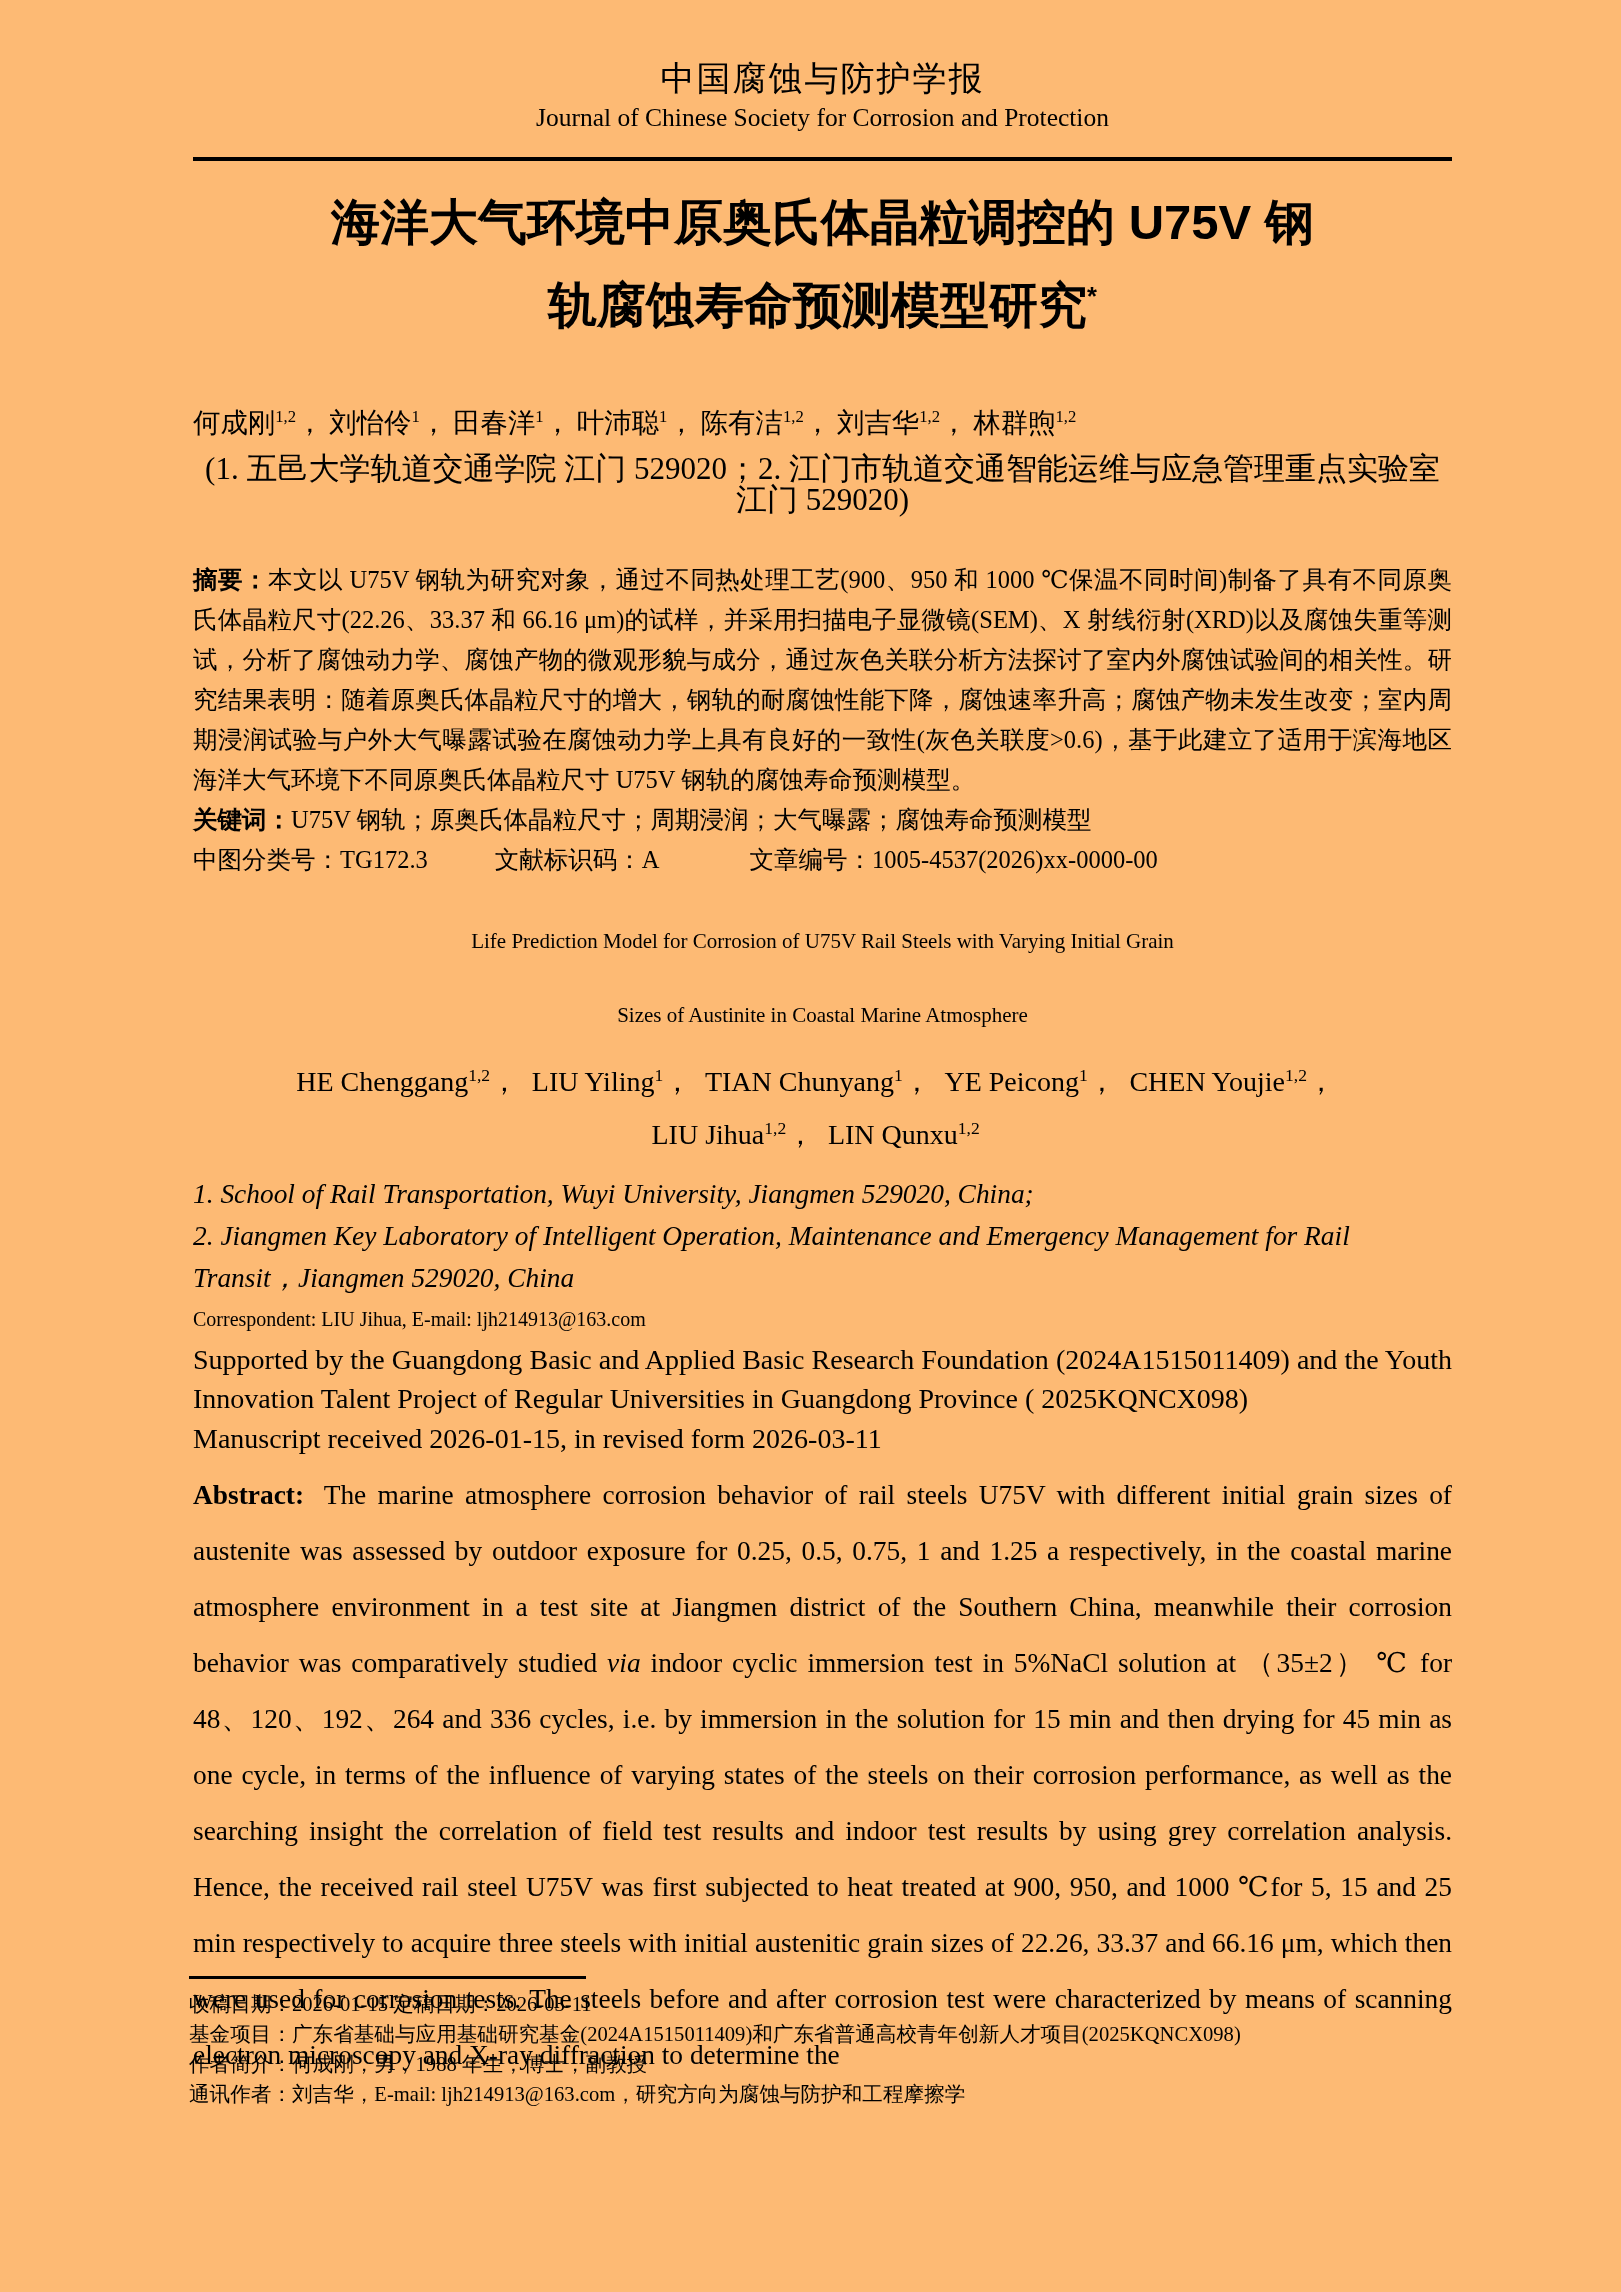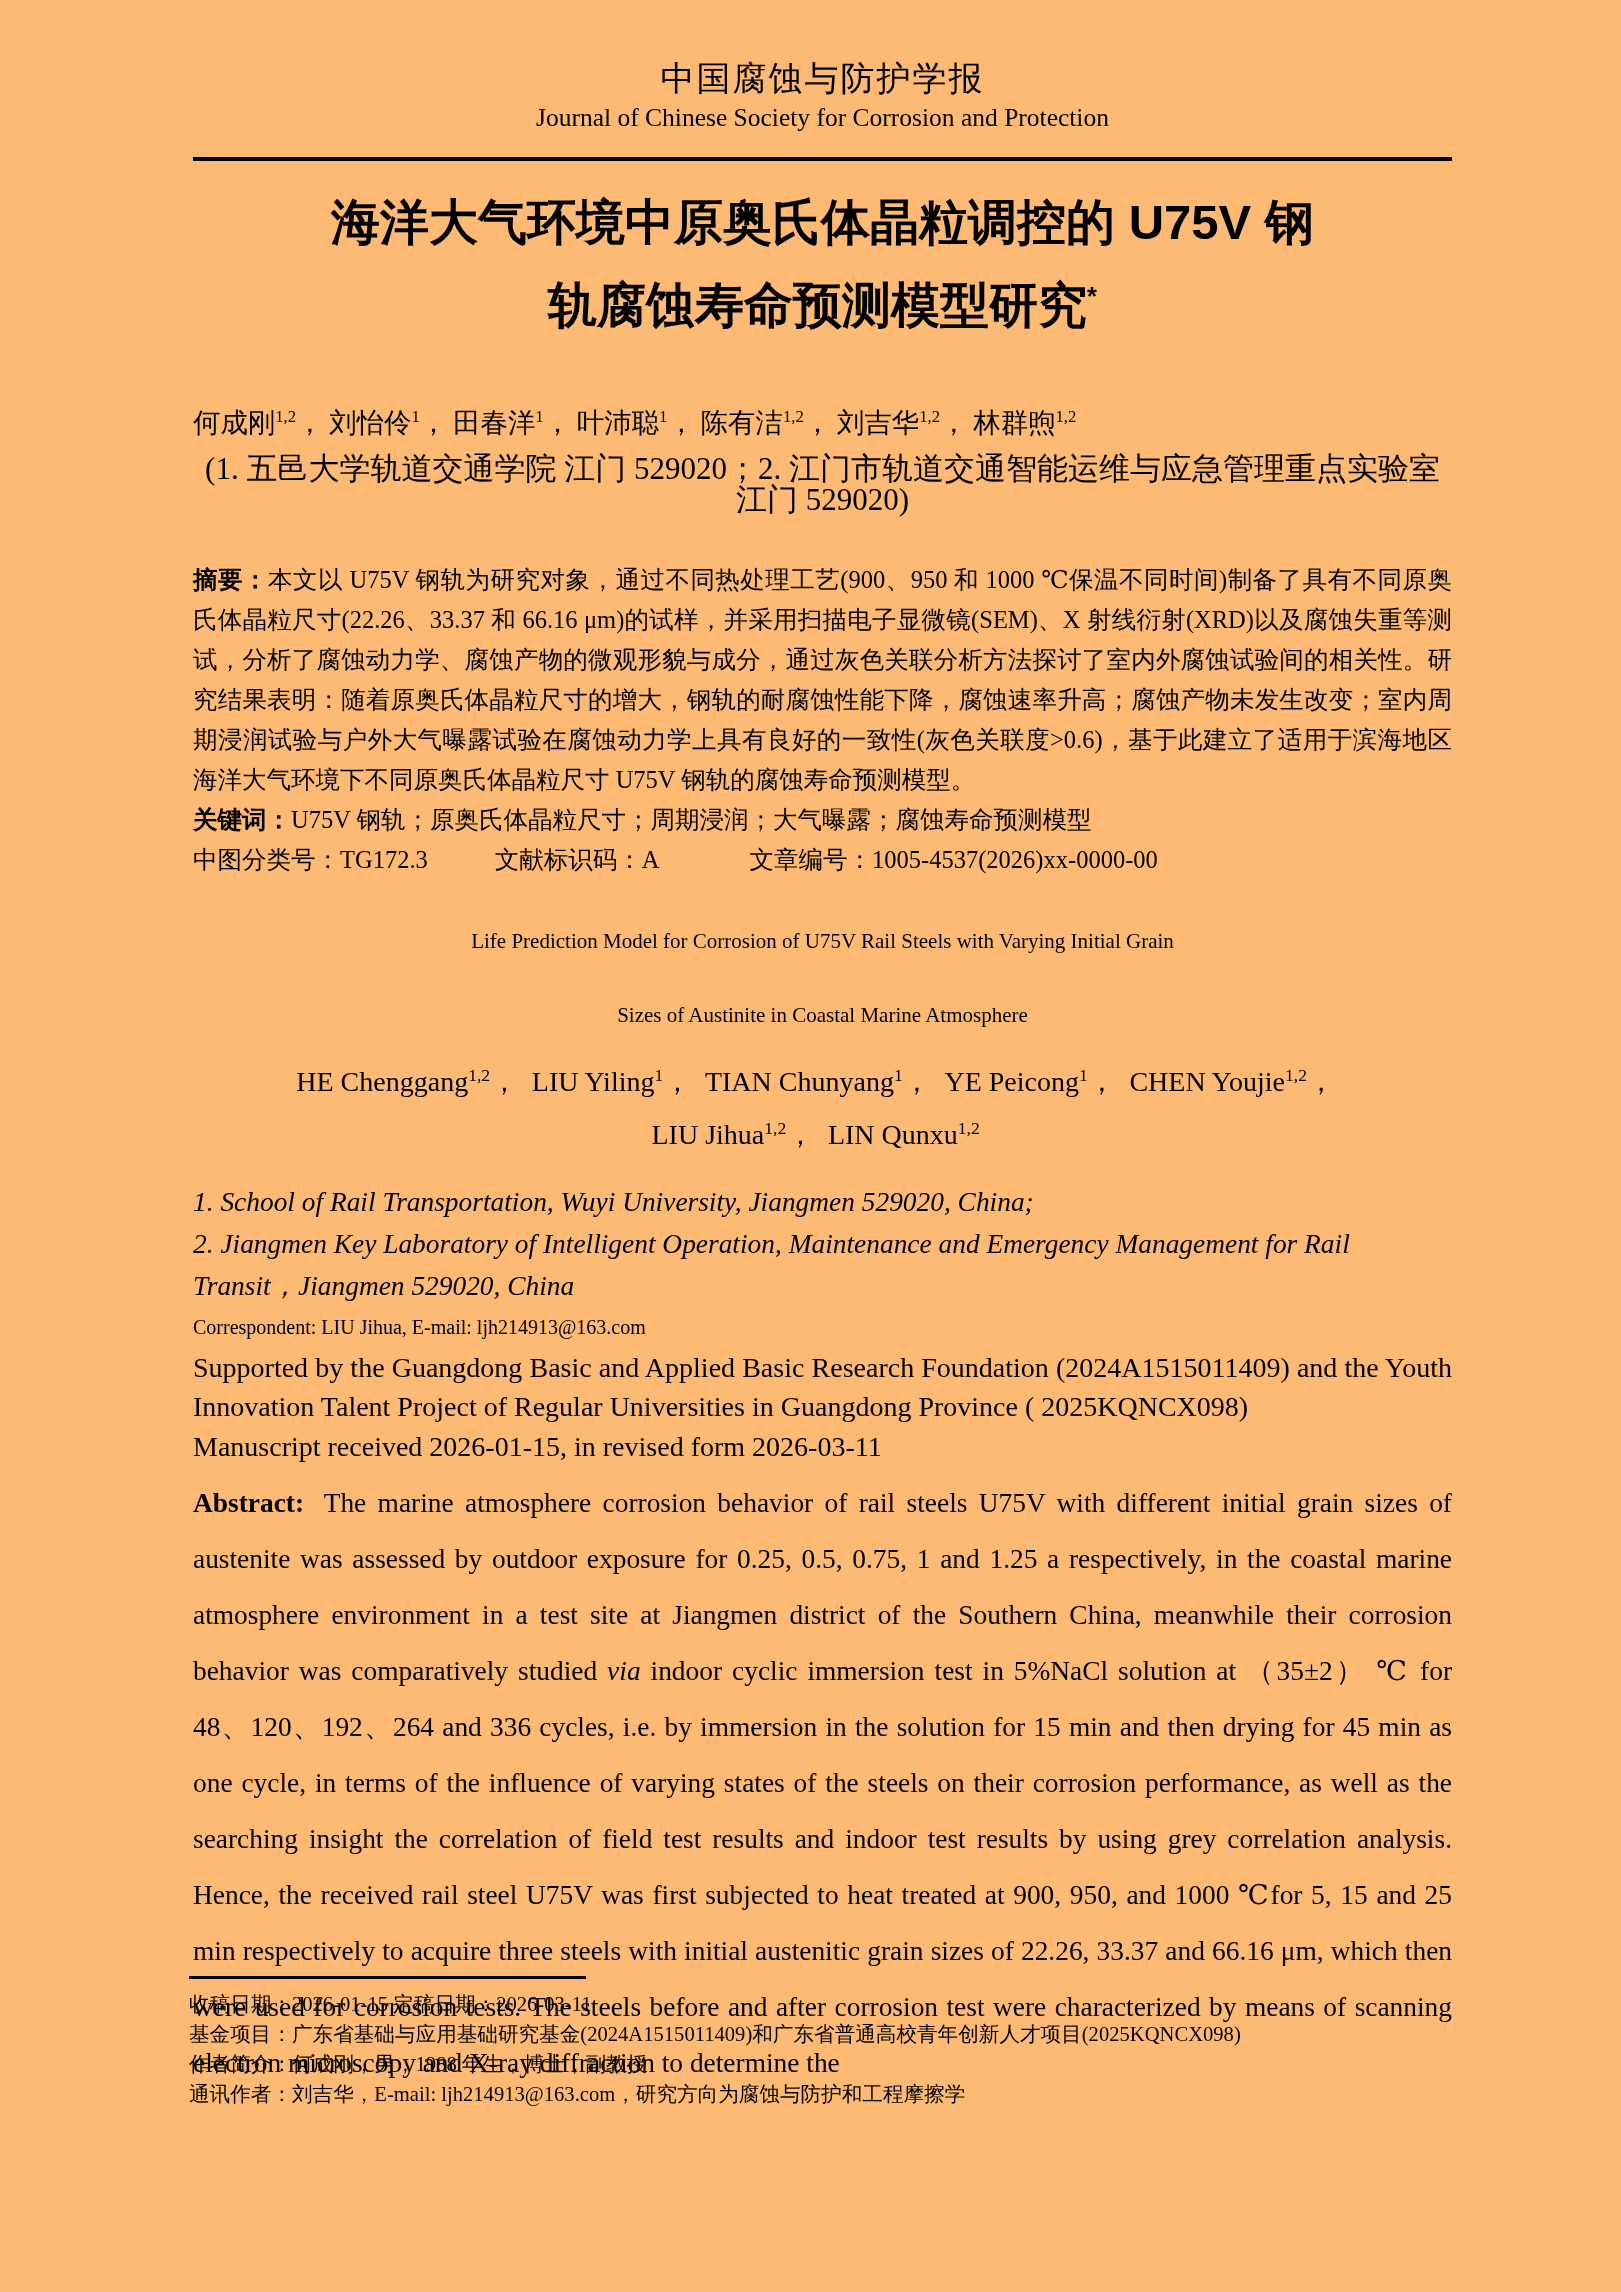--- a/index.html
+++ b/index.html
@@ -41,21 +41,21 @@
   .keywords { font-size: 24.5px; line-height: 40px; }
   .classification { font-size: 24.5px; line-height: 40px; }
   .classification .gap1 { margin-right: 67px; }
   .classification .gap2 { margin-right: 90px; }
 
   .title-en { margin-top: 23.5px; text-align: center; font-size: 21px; line-height: 74px; }
   .authors-en { text-align: center; font-size: 28px; line-height: 47px; }
   .authors-en sup { font-size: 17.6px; }
   .authors-en .author-sep { margin-right: 13.7px; }
 
-  .affiliations-en { margin-top: 23px; font-style: italic; font-size: 27.4px; line-height: 42px; }
+  .affiliations-en { margin-top: 15px; font-style: italic; font-size: 27.4px; line-height: 42px; }
   .correspondent { font-size: 20px; line-height: 41px; }
   .funding-en { font-size: 28px; line-height: 39px; text-align: justify; }
   .manuscript-en { font-size: 28px; line-height: 41px; }
 
   .abstract-en { margin-top: 7.8px; font-size: 27.4px; line-height: 56px; text-align: justify; }
   .abstract-en .label { font-weight: bold; margin-right: 19.6px; }
   .abstract-en .via { font-style: italic; }
 
   .footnote-block { position: absolute; left: 189px; top: 1976px; width: 1264px; }
   .footnote-rule { width: 397px; height: 2.9px; background: #000; }

